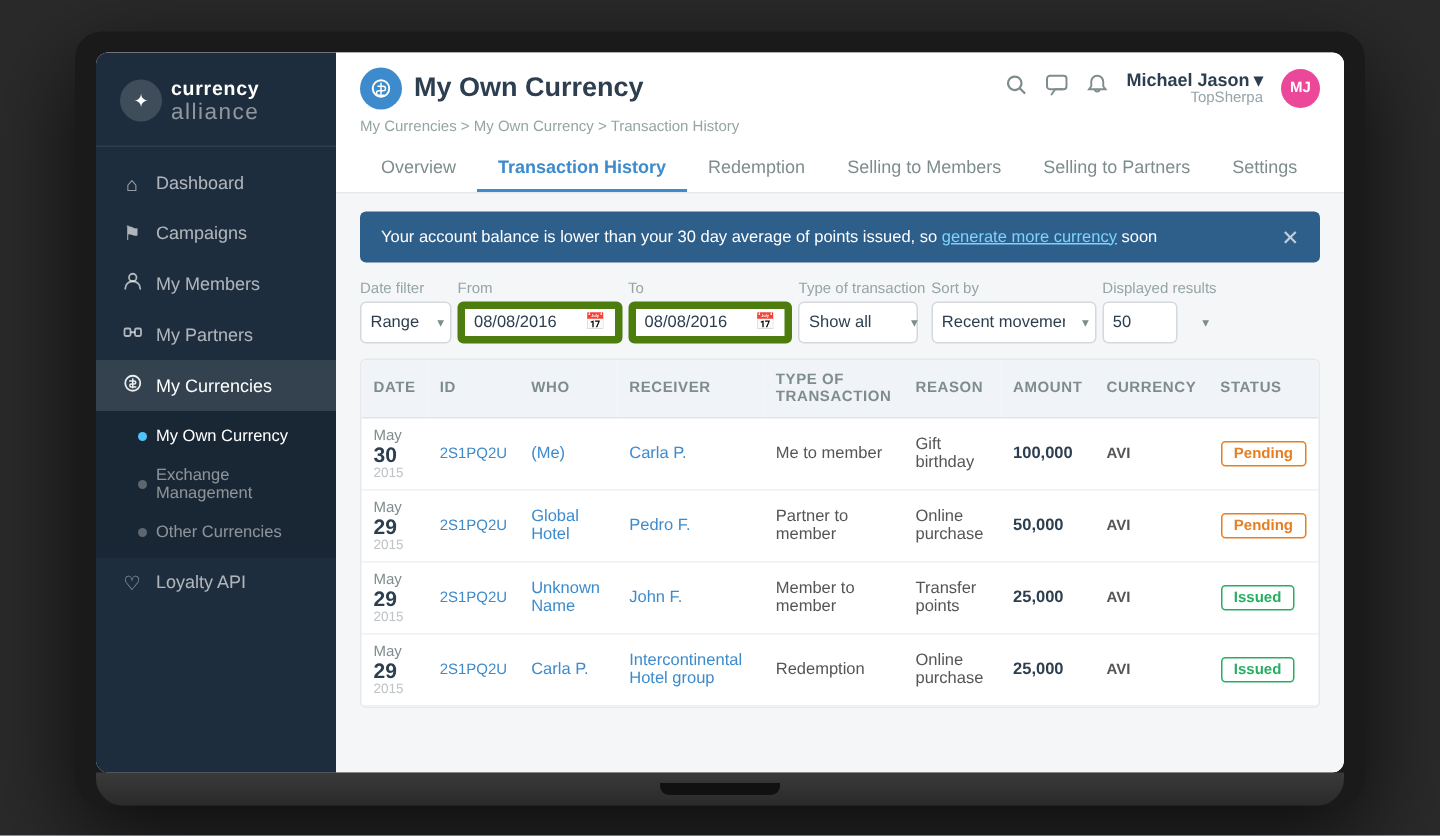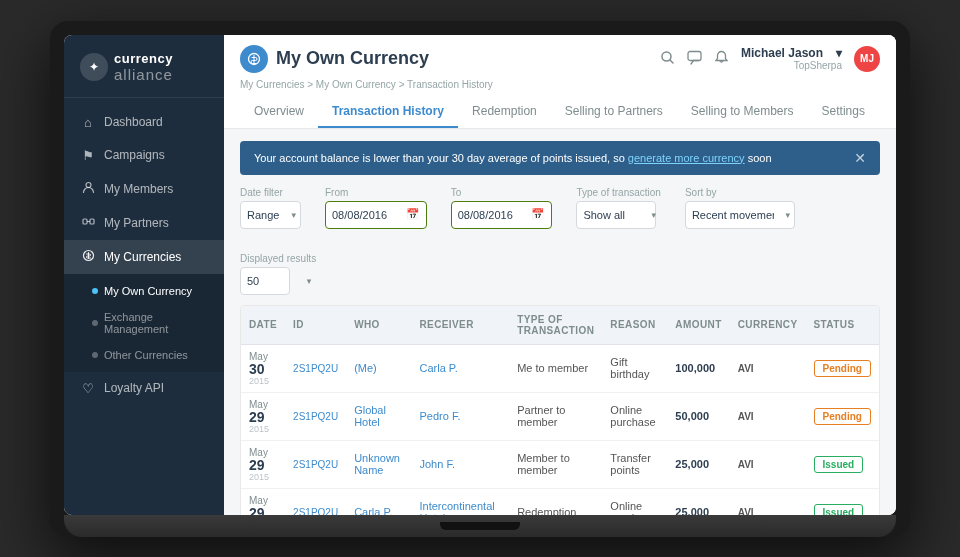--- a/index.html
+++ b/index.html
@@ -176,21 +176,21 @@
       flex-direction: column;
       align-items: flex-end;
       cursor: pointer;
     }
     .user-name {
       font-size: 12px;
       font-weight: 600;
       color: #2c3e50;
       display: flex;
       align-items: flex-end;
-      gap: 13px;
+      gap: 3px;
     }
     .user-role {
       font-size: 10px;
       color: #95a5a6;
     }
     .breadcrumb {
       font-size: 10px;
       color: #95a5a6;
       margin-bottom: 6px;
     }
@@ -227,21 +227,21 @@
       justify-content: space-between;
       margin-bottom: 12px;
     }
     .alert-bar a { color: #7dd3fc; text-decoration: underline; cursor: pointer; }
     .alert-close { cursor: pointer; font-size: 14px; color: rgba(255,255,255,0.7); }
 
     
     .filters {
       display: flex;
       align-items: flex-end;
-      gap: 24px;
+      gap: 4px;
       margin-bottom: 10px;
       flex-wrap: wrap;
     }
     .filter-group {
       display: flex;
       flex-direction: column;
       gap: 3px;
     }
     .filter-label {
       font-size: 10px;
@@ -255,21 +255,21 @@
       background: #fff;
       font-size: 11px;
       color: #2c3e50;
       padding: 0 6px;
       outline: none;
     }
     .filter-select { padding-right: 20px; appearance: none; cursor: pointer; }
     .filter-input-wrap {
       display: flex;
       align-items: center;
-      border: 1px solid #4d7c0f;
+      border: 5px solid #4d7c0f;
       border-radius: 4px;
       background: #fff;
       height: 28px;
       padding: 0 6px;
     }
     .filter-input-wrap input {
       border: none;
       outline: none;
       font-size: 11px;
       color: #2c3e50;
@@ -352,21 +352,21 @@
     .badge-issued { color: #27ae60; border-color: #27ae60; background: #fff; }
     .currency-badge {
       font-size: 10px;
       font-weight: 600;
       color: #555;
     }
     .avatar-circle {
       width: 26px;
       height: 26px;
       border-radius: 50%;
-      background: #ef4444;
+      background: #ec4899;
       color: #fff;
       display: flex;
       align-items: center;
       justify-content: center;
       font-size: 10px;
       font-weight: 700;
     }
   </style>
 </head>
 <body>
@@ -479,22 +479,22 @@
               <span class="user-role">TopSherpa</span>
             </div>
             <div class="avatar-circle">MJ</div>
           </div>
         </div>
         <div class="breadcrumb">My Currencies &gt; My Own Currency &gt; Transaction History</div>
         <div class="tabs">
           <div class="tab">Overview</div>
           <div class="tab active">Transaction History</div>
           <div class="tab">Redemption</div>
+          <div class="tab">Selling to Members</div>
           <div class="tab">Selling to Partners</div>
-          <div class="tab">Selling to Members</div>
           <div class="tab">Settings</div>
         </div>
       </div>
 
       <div class="content">
 
         <div class="alert-bar">
           <span>
             <span>Your account balance is lower than your 30 day average of points issued, so </span><a>generate more currency</a><span> soon</span>
           </span>

